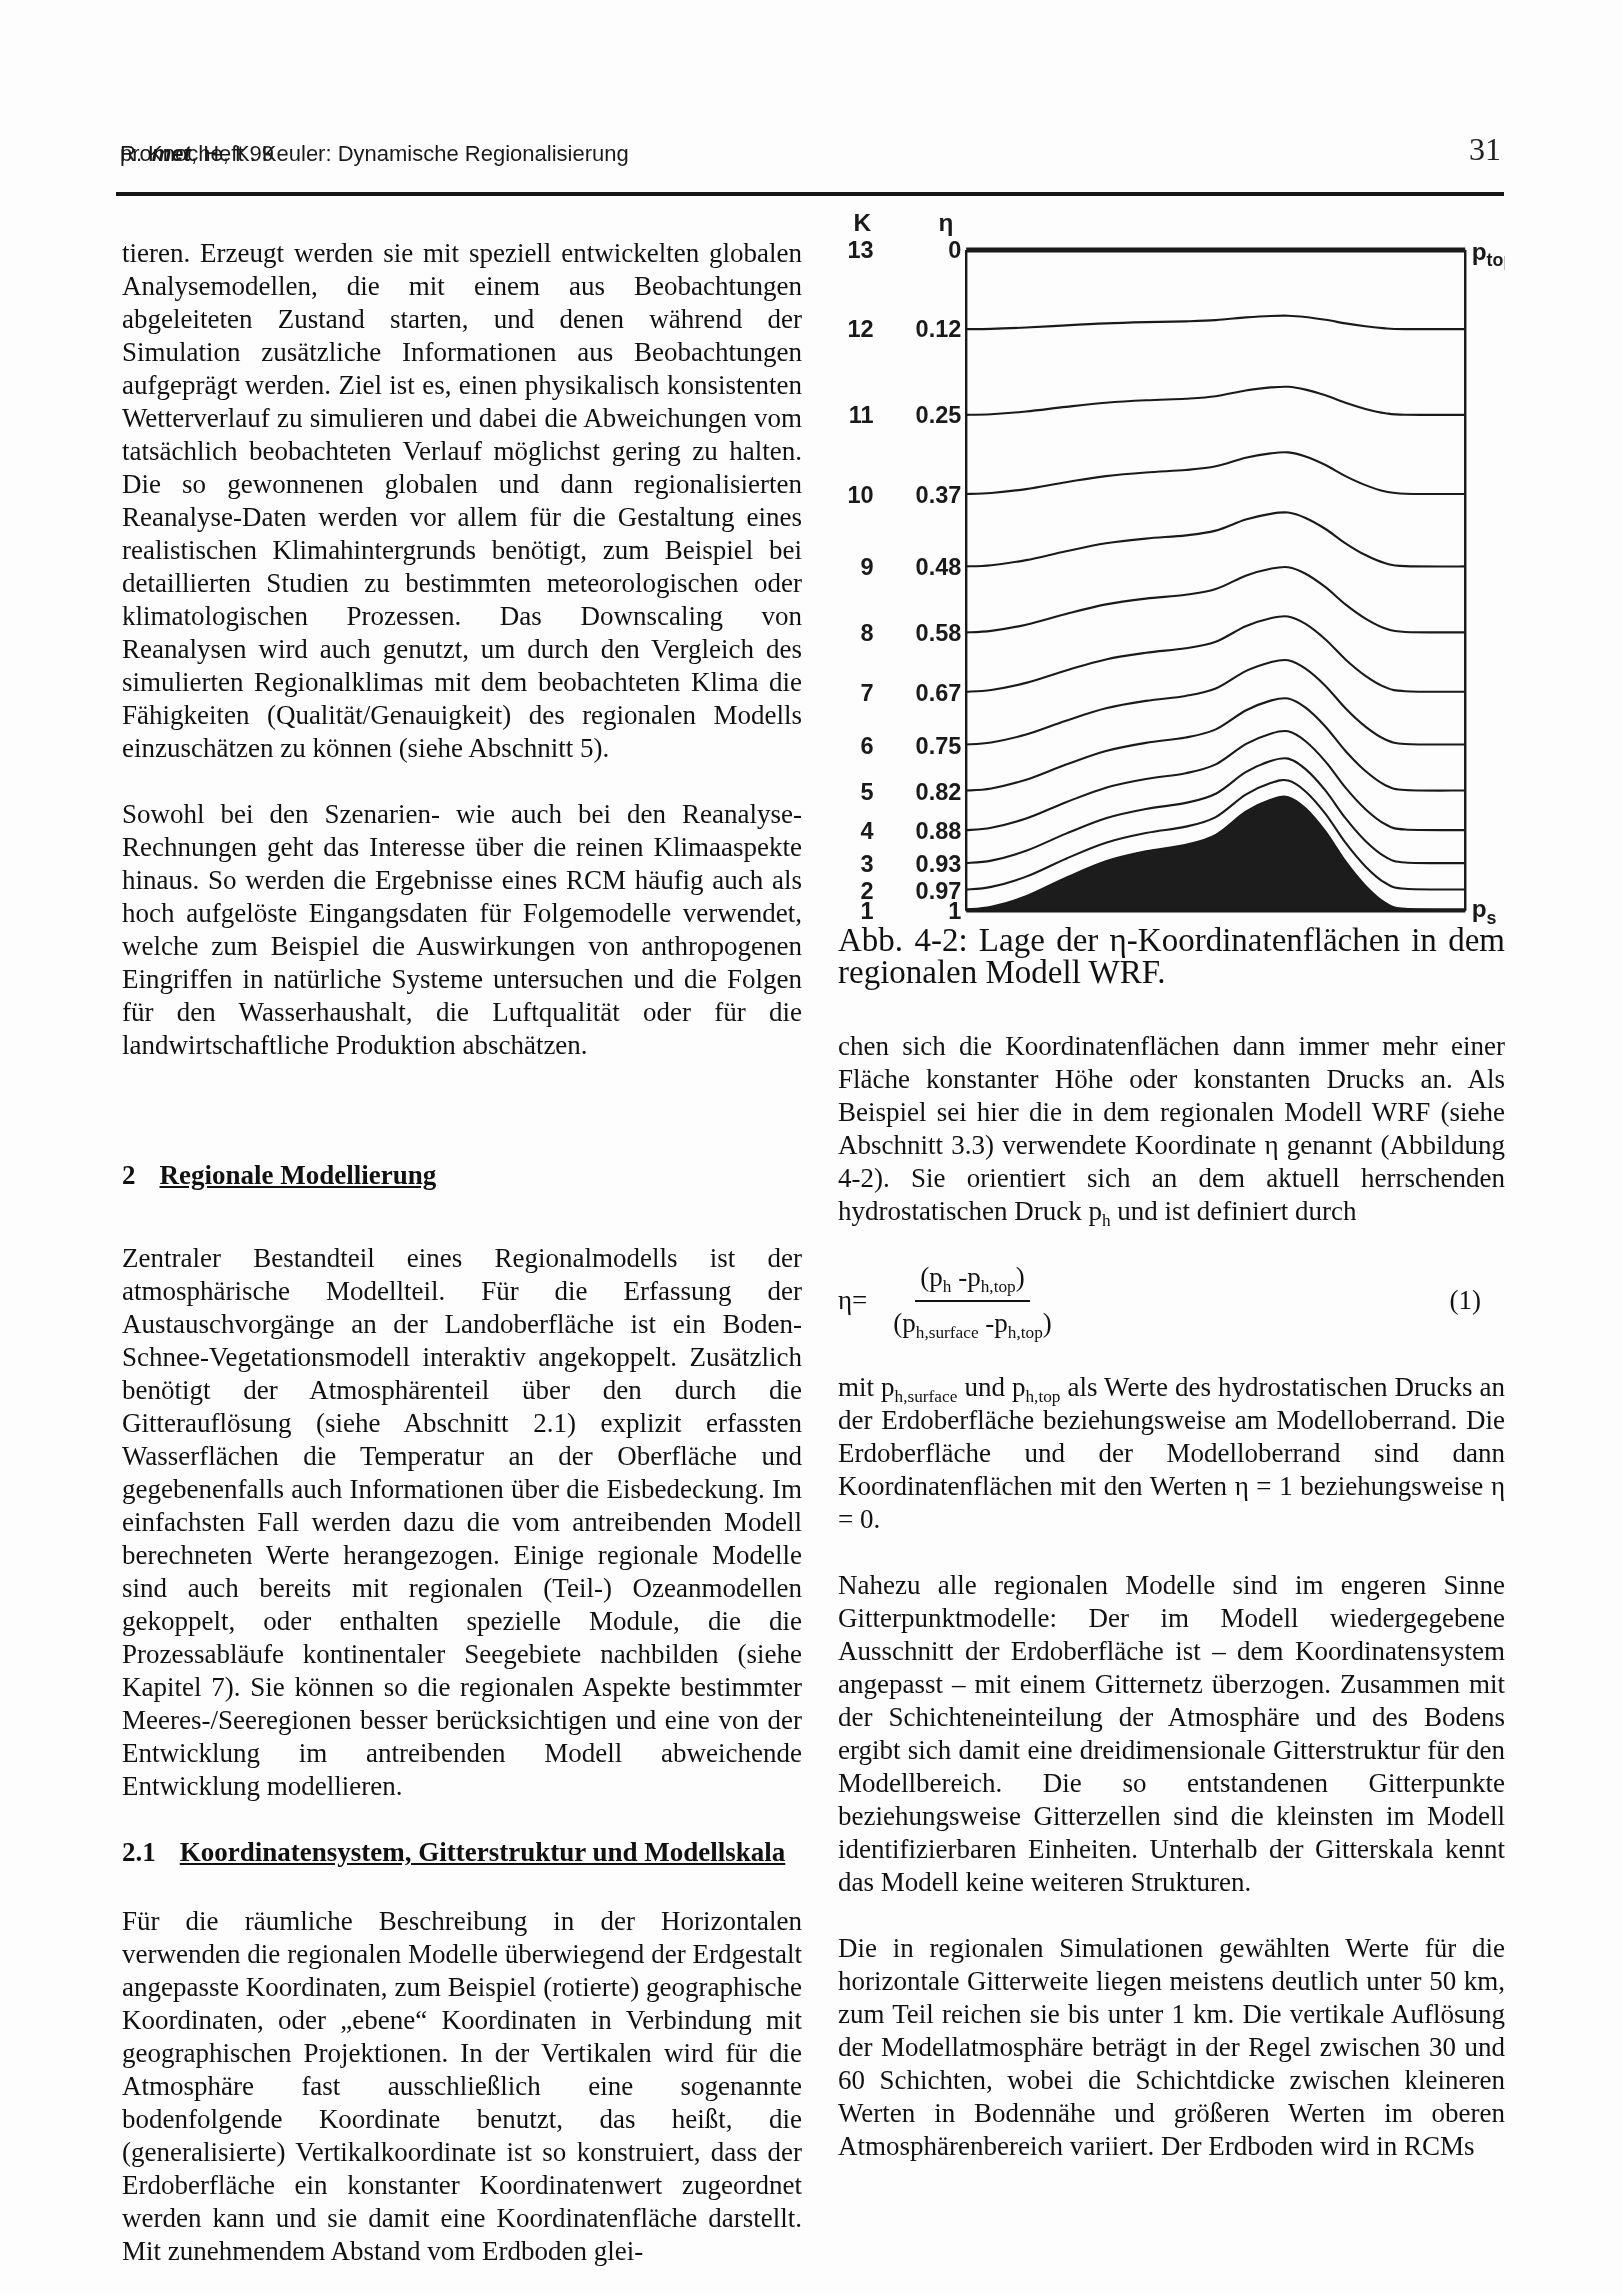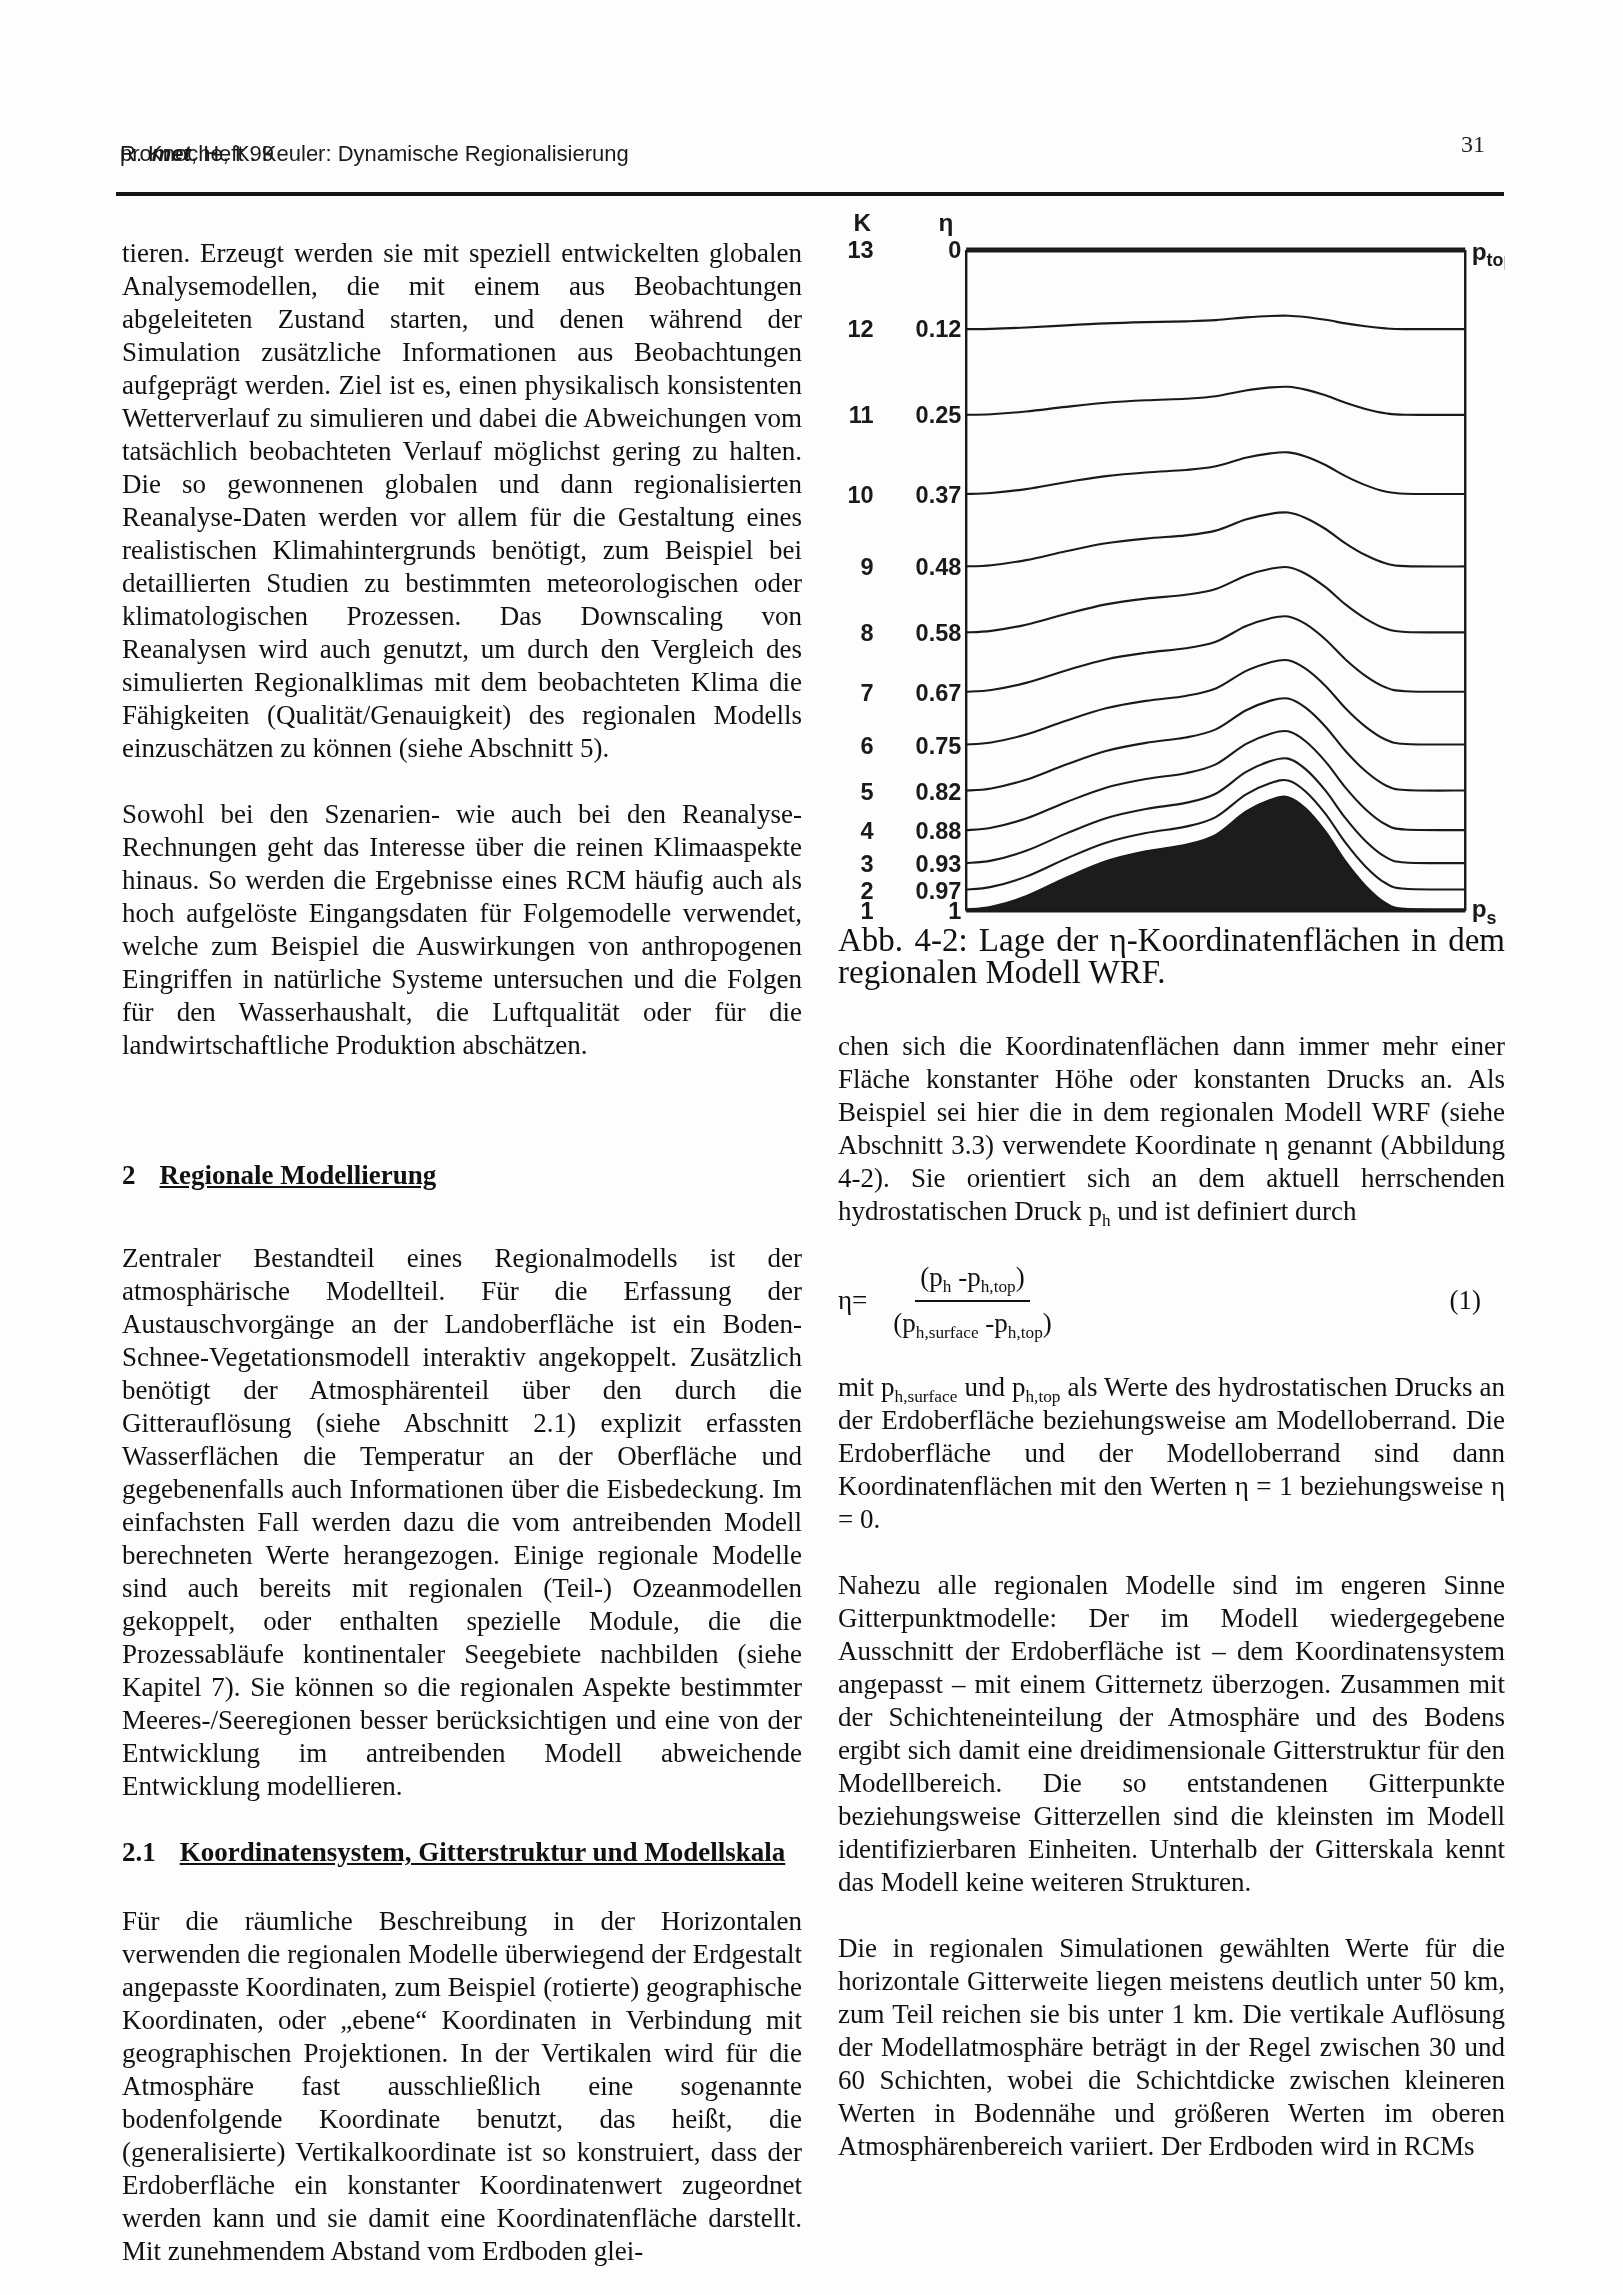--- a/index.html
+++ b/index.html
@@ -9,22 +9,22 @@
     font-family:"Liberation Serif", serif;
   }
   .page-header{
     position:absolute;top:136px;left:120px;width:1384px;height:39px;
     font-family:"Liberation Sans", sans-serif;font-size:22px;color:#1a1a1a;
   }
   .journal-id{position:absolute;left:0;top:4.9px;white-space:nowrap;}
   .journal-id .em{font-weight:bold;font-style:italic;margin-top:47px;}
   .running-title{position:absolute;left:0;right:0;top:4.9px;}
   .page-number{
-    position:absolute;right:19px;top:-4.9px;
-    font-family:"Liberation Serif", serif;font-size:24px;color:#222;
+    position:absolute;right:3px;top:-4.9px;
+    font-family:"Liberation Serif", serif;font-size:32px;color:#222;
   }
   .header-rule{position:absolute;top:192px;left:116px;width:1388px;height:4px;background:#161616;}
 
   .col{position:absolute;text-align:justify;font-size:27px;line-height:33px;}
   .col p{margin:0 0 33px 0;hyphens:auto;}
   .col-left{left:122px;top:237px;width:680px;}
   .col-right{left:838px;top:209px;width:667px;}
 
   .sec-heading{font-weight:bold;font-size:27px;margin:0;text-decoration:underline;}
   .sec-heading .h-num{display:inline-block;margin-right:24px;}

